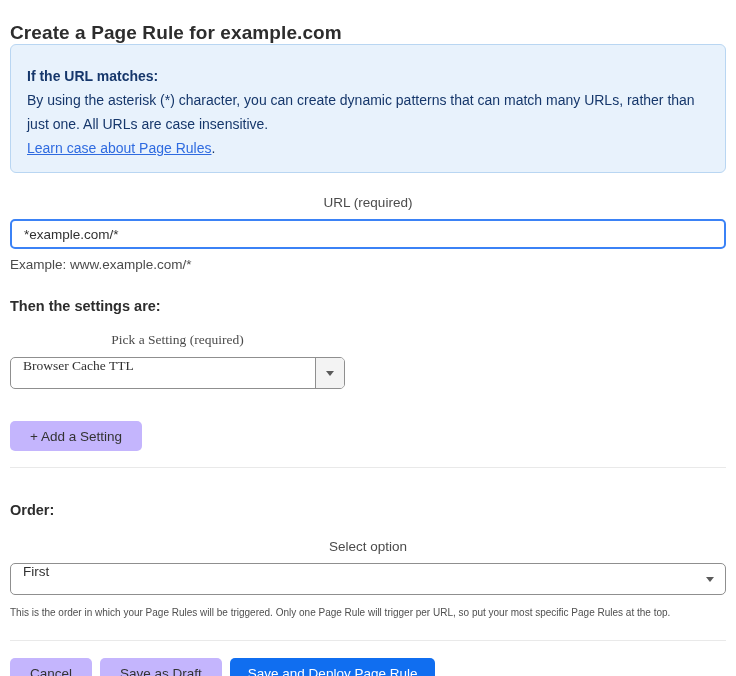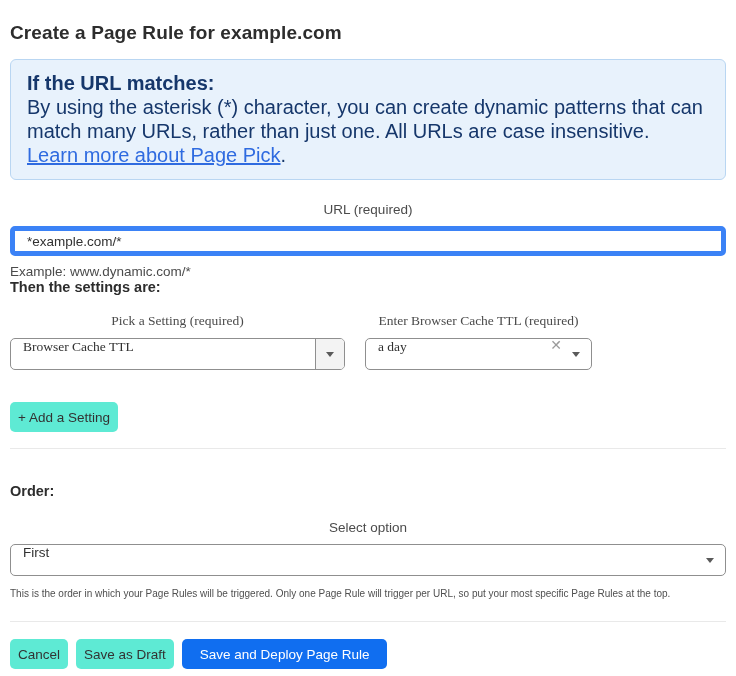--- a/index.html
+++ b/index.html
@@ -11,53 +11,52 @@
     overflow: hidden;
   }
   .container { padding: 10px 10px 0 10px; }
 
   .page-title {
     font-size: 19px; font-weight: 700; color: #2d2d2d;
     margin-top: 12px; letter-spacing: 0.1px;
   }
 
   .info-box {
-    margin-top: 15px;
     background: #e8f2fc;
     border: 1px solid #b9d6f2;
     border-radius: 6px;
-    padding: 11px 16px 12px 16px;
+    padding: 19px 16px 12px 16px;
     color: #16376b;
-    font-size: 20px;
+    font-size: 14px;
     line-height: 24px;
   }
   .info-box .info-heading { font-weight: 700; }
   .info-box a.learn-link {
     color: #2f6be0; text-decoration: underline; cursor: pointer;
   }
 
   .field-label {
     font-size: 13.5px; color: #4b4b4b; margin-bottom: 9px; text-align: center;
   }
   .url-section { margin-top: 22px; }
   .text-input {
     width: 716px; height: 30px;
-    border: 5px solid #3b82f6; border-radius: 5px;
+    border: 2px solid #3b82f6; border-radius: 5px;
     padding: 0 12px; font-size: 13.5px; color: #313131;
     font-family: "Liberation Sans", sans-serif;
     background: #fff; outline: none;
   }
   .helper-text {
     font-size: 13.5px; color: #4b4b4b; margin-top: 8px;
   }
 
   .section-heading {
     font-size: 14.5px; font-weight: 700; color: #2d2d2d;
   }
-  .settings-section { }
+  .settings-section { margin-top: 26px; }
   .settings-row { display: flex; margin-top: 18px; font-family: Liberation Serif, serif; }
   .settings-col-left { width: 335px; margin-right: 20px; }
   .settings-col-right { width: 227px; }
 
   .dropdown {
     height: 32px; border: 1px solid #8f8f8f; border-radius: 5px;
     background: #fff; display: flex; 
     font-size: 13.5px; color: #313131; cursor: pointer;
     overflow: hidden;
   }
@@ -77,22 +76,22 @@
   .dd-clear {
     color: #9a9a9a; font-size: 14px; padding: 0 10px 0 4px;
     line-height: 1; cursor: pointer;
   }
   .dd-caret-plain { padding: 0 11px 0 0; display: flex; align-items: center; }
 
   .btn {
     display: inline-block; border: none; border-radius: 5px;
     font-family: "Liberation Sans", sans-serif;
     font-size: 13.5px; cursor: pointer;
-    height: 30px; padding: 0 8px; color: #333333;
-    background: #5eead4;
+    height: 30px; padding: 0 20px; color: #333333;
+    background: #c4b5fd;
   }
   .add-setting-btn { margin-top: 32px; }
 
   .divider {
     border: none; border-top: 1px solid #e9e9e9;
     margin: 0; width: 716px;
   }
   .divider-1 { margin-top: 16px; }
 
   .order-section { margin-top: 34px; }
@@ -113,53 +112,43 @@
 </head>
 <body>
 
 <div class="container">
 
   <h1 class="page-title">Create a Page Rule for example.com</h1>
 
   <div class="info-box">
     <div class="info-heading">If the URL matches:</div>
     <div class="info-body">By using the asterisk (*) character, you can create dynamic patterns that can match many URLs, rather than just one. All URLs are case insensitive.</div>
-    <div><a class="learn-link">Learn more about Page Pick</a><span>.</span></div>
+    <div><a class="learn-link">Learn case about Page Rules</a><span>.</span></div>
   </div>
 
   <div class="url-section">
     <div class="field-label">URL (required)</div>
     <input class="text-input" type="text" value="*example.com/*" style="">
-    <div class="helper-text">Example: www.dynamic.com/*</div>
+    <div class="helper-text">Example: www.example.com/*</div>
   </div>
 
   <div class="settings-section">
     <div class="section-heading">Then the settings are:</div>
 
     <div class="settings-row">
       <div class="settings-col-left">
         <div class="field-label">Pick a Setting (required)</div>
         <div class="dropdown">
           <span class="dd-value">Browser Cache TTL</span>
           <span class="dd-caret-segment">
             <span class="caret"></span>
           </span>
         </div>
       </div>
 
-      <div class="settings-col-right">
-        <div class="field-label">Enter Browser Cache TTL (required)</div>
-        <div class="dropdown">
-          <span class="dd-value">a day</span>
-          <span class="dd-clear">✕</span>
-          <span class="dd-caret-plain">
-            <span class="caret"></span>
-          </span>
-        </div>
-      </div>
     </div>
 
     <button class="btn add-setting-btn">+ Add a Setting</button>
   </div>
 
   <hr class="divider divider-1">
 
   <div class="order-section">
     <div class="section-heading">Order:</div>
     <div class="field-label order-select-label">Select option</div>

